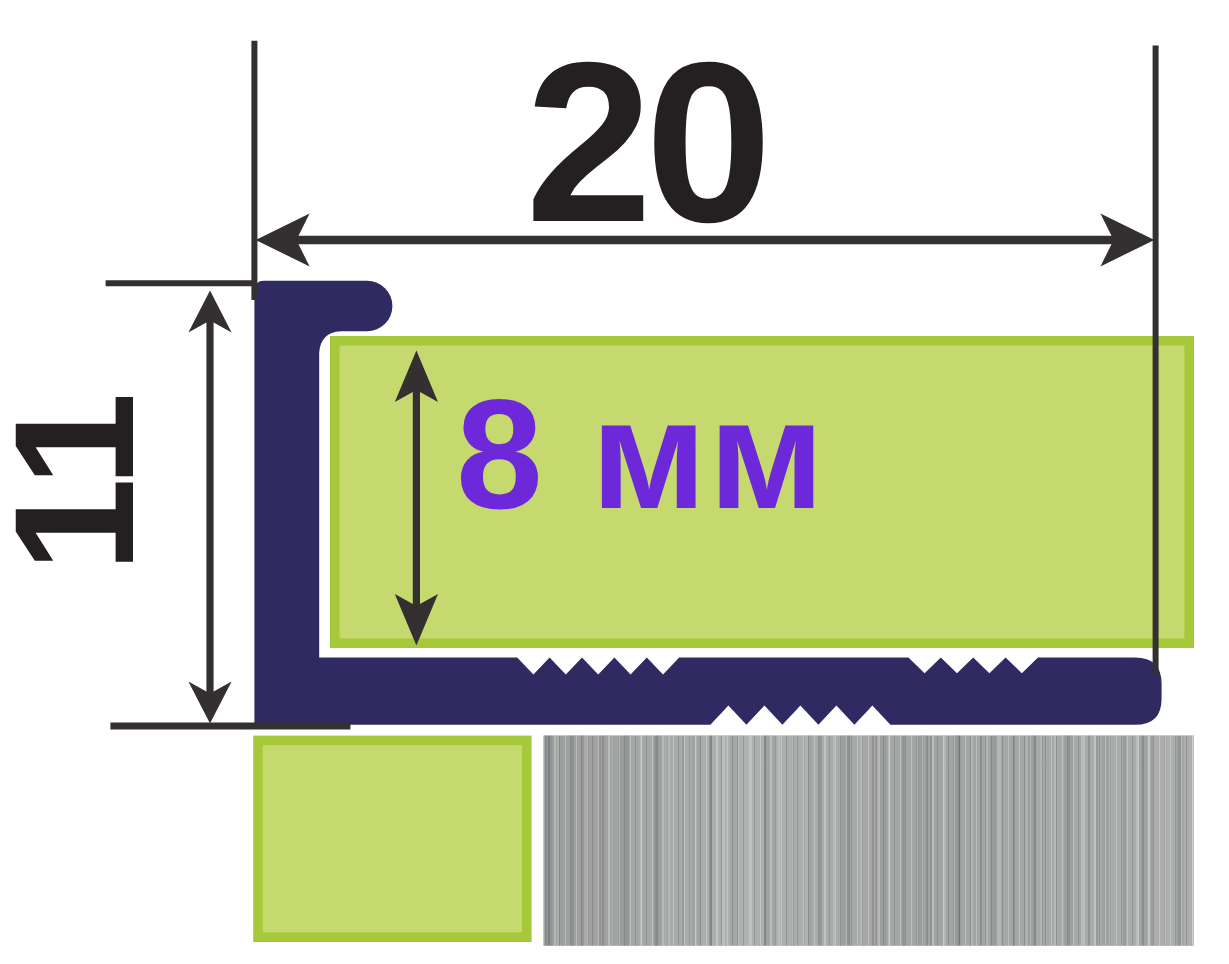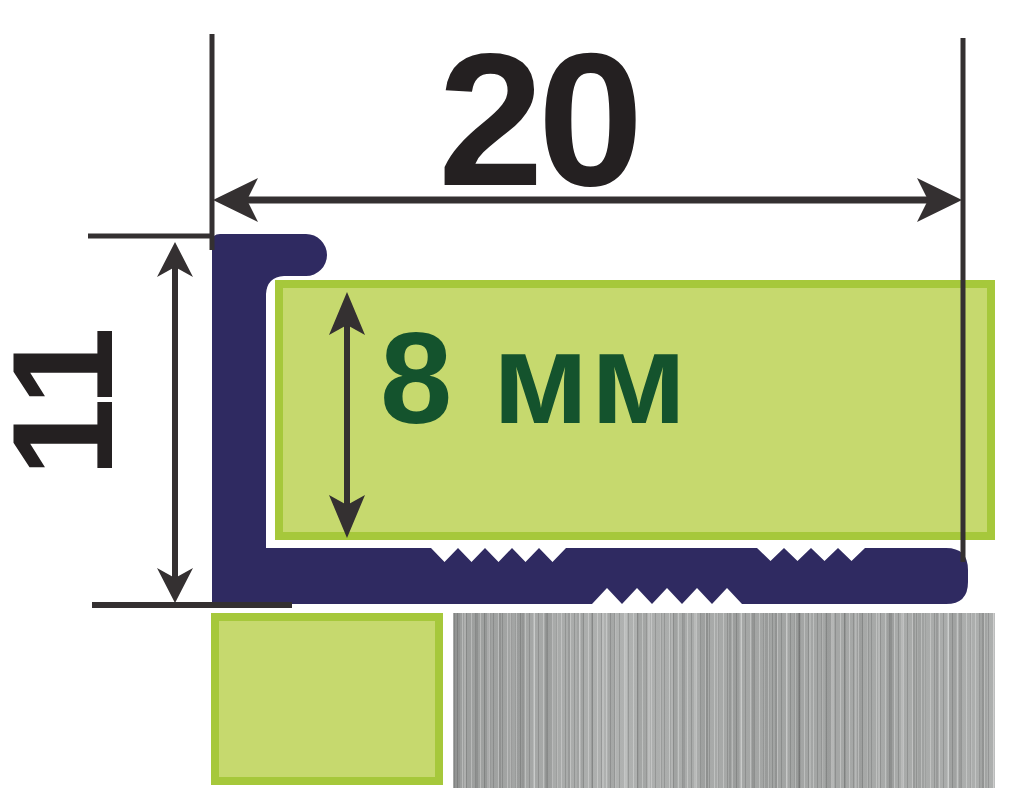--- a/index.html
+++ b/index.html
@@ -28,21 +28,21 @@
     left:-57px;top:332px;
     width:240px;height:140px;
     font-size:142px;
     display:flex;align-items:center;justify-content:center;
     transform:rotate(-90deg);
   }
   .label-8mm{
     left:380px;top:313px;
     font-size:130px;
     letter-spacing:2px;
-    color:#14532d;
+    color:#6d28d9;
   }
   .dim-line{stroke:#343031;}
   .dim-arrow{fill:#343031;stroke:none;}
   .tile-rect{fill:#c6d96e;stroke:#a6c83b;stroke-width:8;}
   .profile{fill:#2f2a61;stroke:none;}
   .metal-swatch{
     position:absolute;
     left:453px;top:613px;width:542px;height:175px;
     background-color:#a7a9a8;
     background-image:

